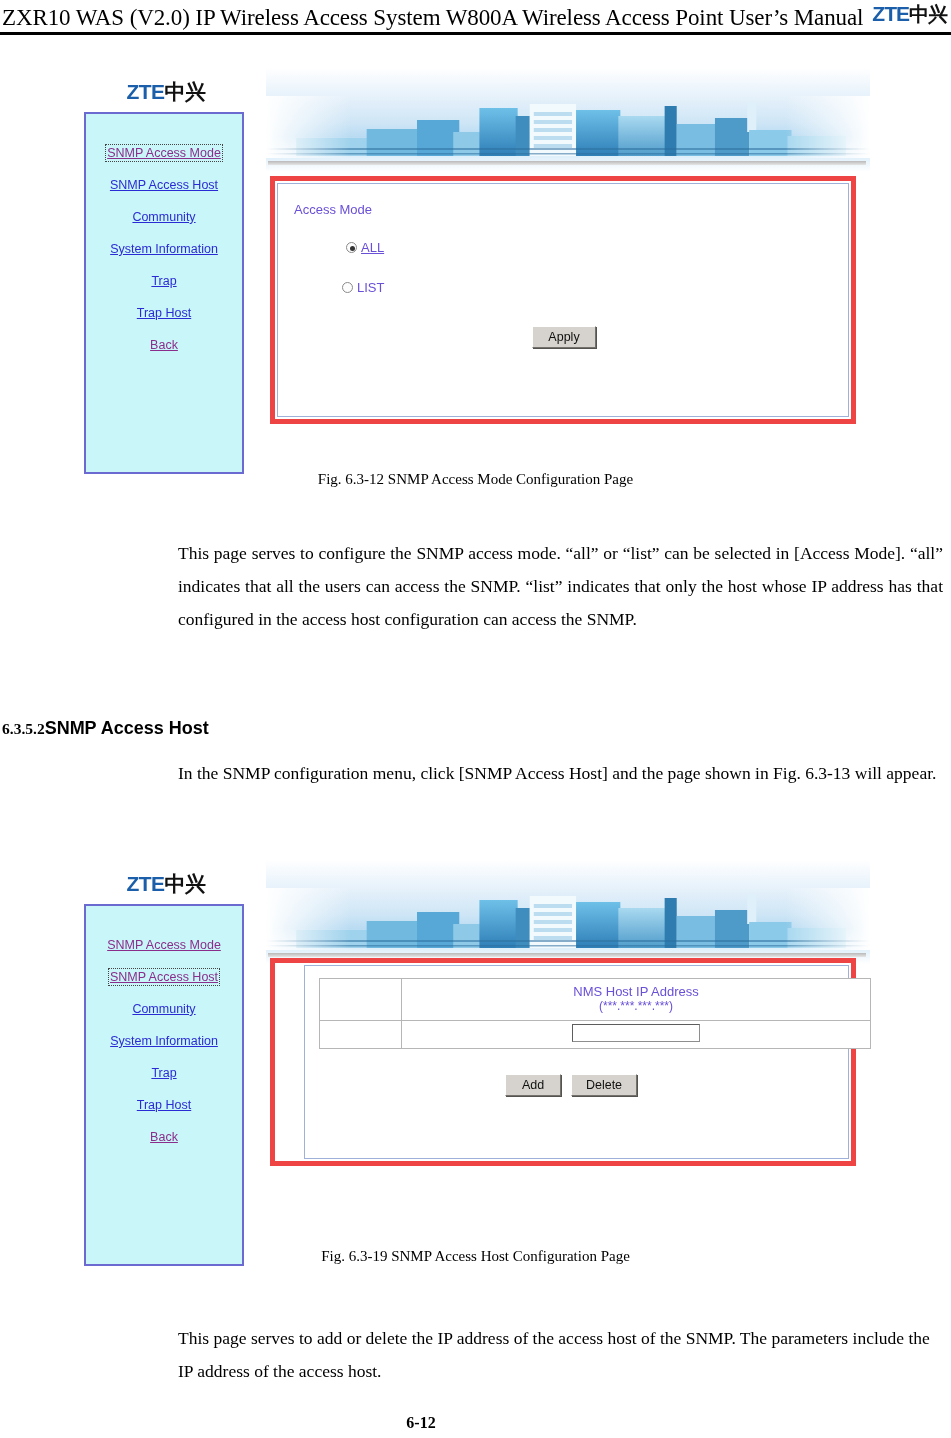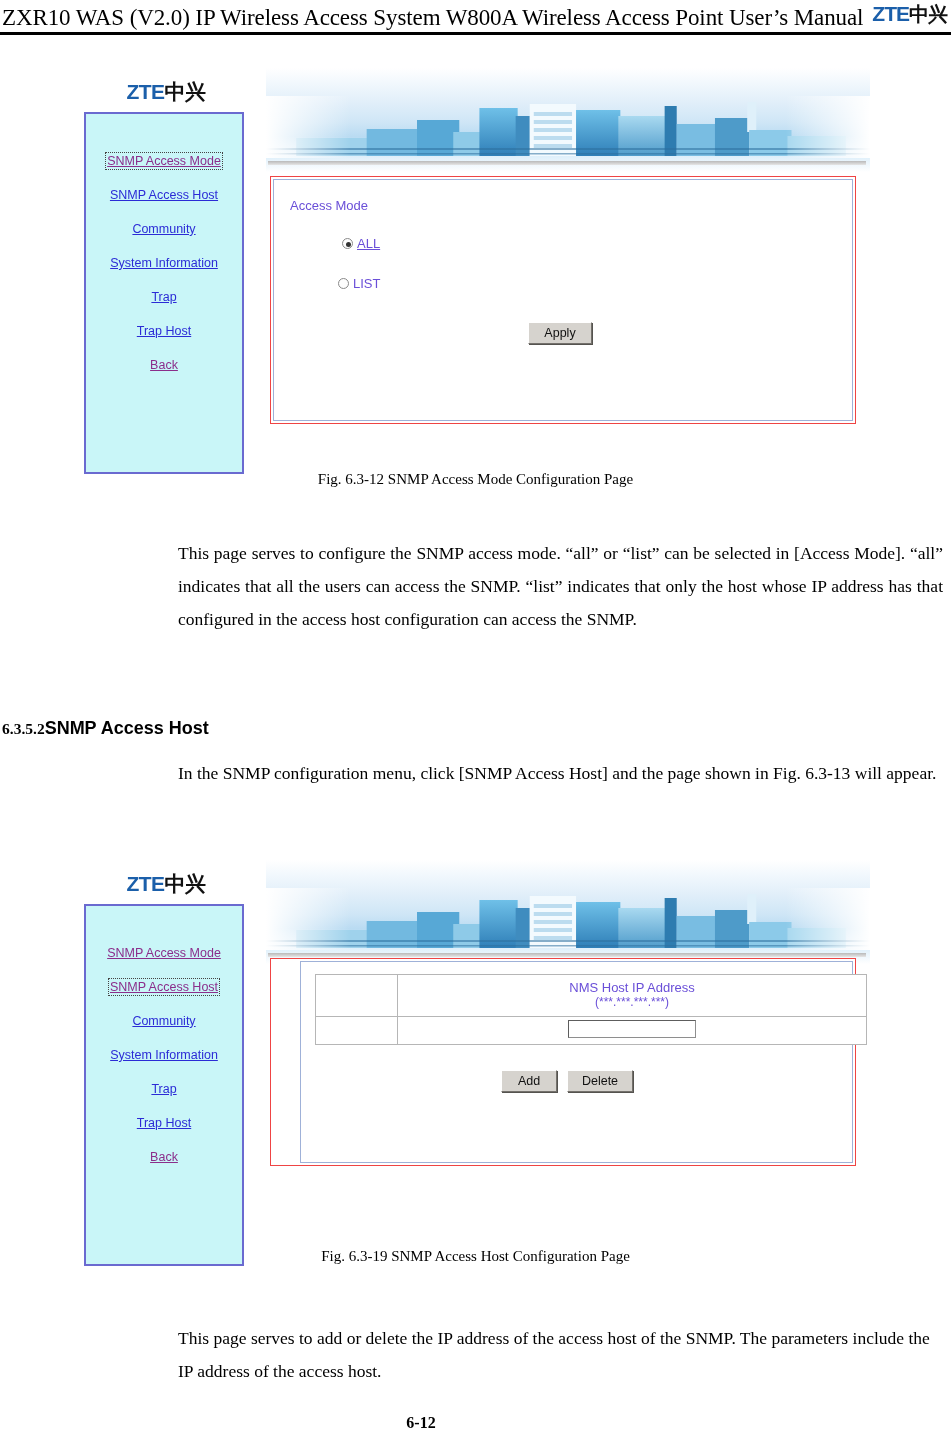--- a/index.html
+++ b/index.html
@@ -81,21 +81,21 @@
 
   .nav-list {
     list-style: none;
     margin: 0;
     padding: 22px 0 16px 0;
   }
   .nav-list li {
     font-family: "Liberation Sans", "DejaVu Sans", sans-serif;
     font-size: 12.5px;
     line-height: 18px;
-    margin: 16px 0 14px 0;
+    margin: 8px 0 14px 0;
     padding: 0 2px;
   }
   .nav-list li:last-child { margin-bottom: 0; }
   .nav-link {
     color: #2b2bd6;
     text-decoration: underline;
     cursor: pointer;
     display: inline;
   }
   .nav-link.visited { color: #8b2e8b; }
@@ -118,21 +118,21 @@
     left: 2px; bottom: 7px;
     width: calc(100% - 6px);
     height: 4px;
     background: linear-gradient(to bottom, #b9b9b9, #e6e6e6);
   }
 
   
   .content-card {
     position: absolute;
     background: #ffffff;
-    border: 1px solid #ef4444;
+    border: 5px solid #ef4444;
     padding: 2px;
   }
   .content-card-inner {
     width: 100%;
     height: 100%;
     border: 1px solid #9fb1d8;
     background: #ffffff;
     position: relative;
   }
 

